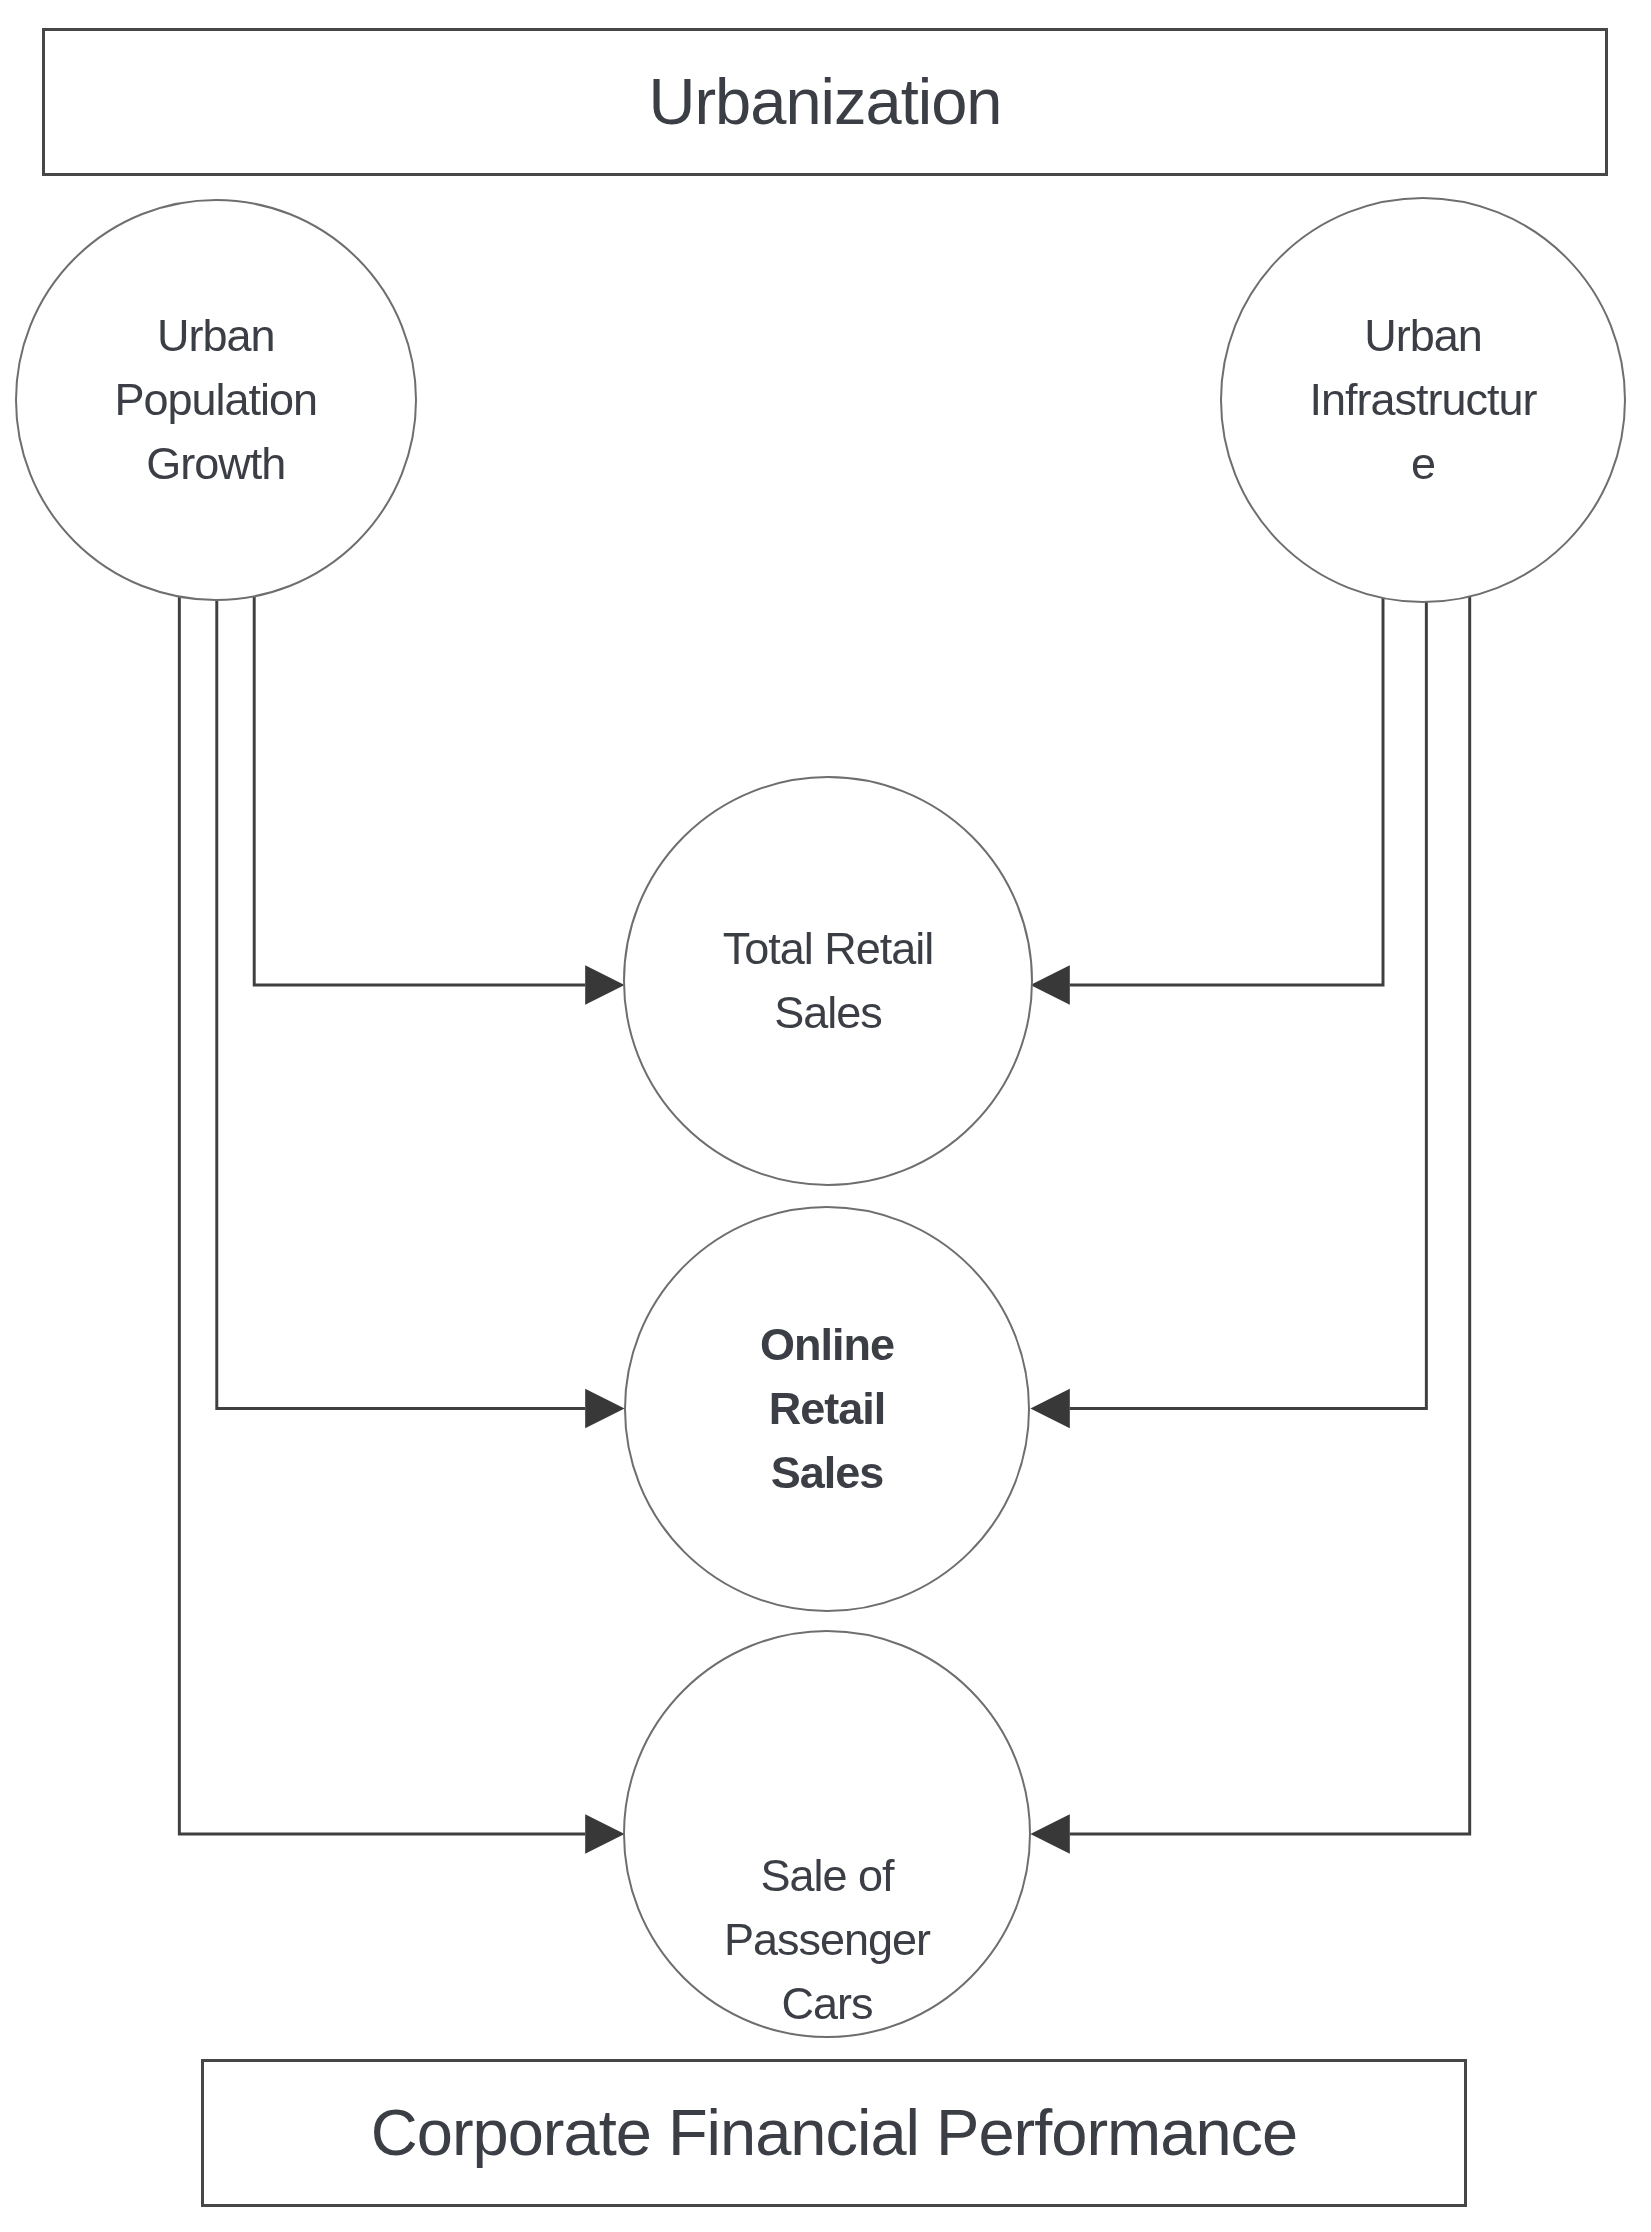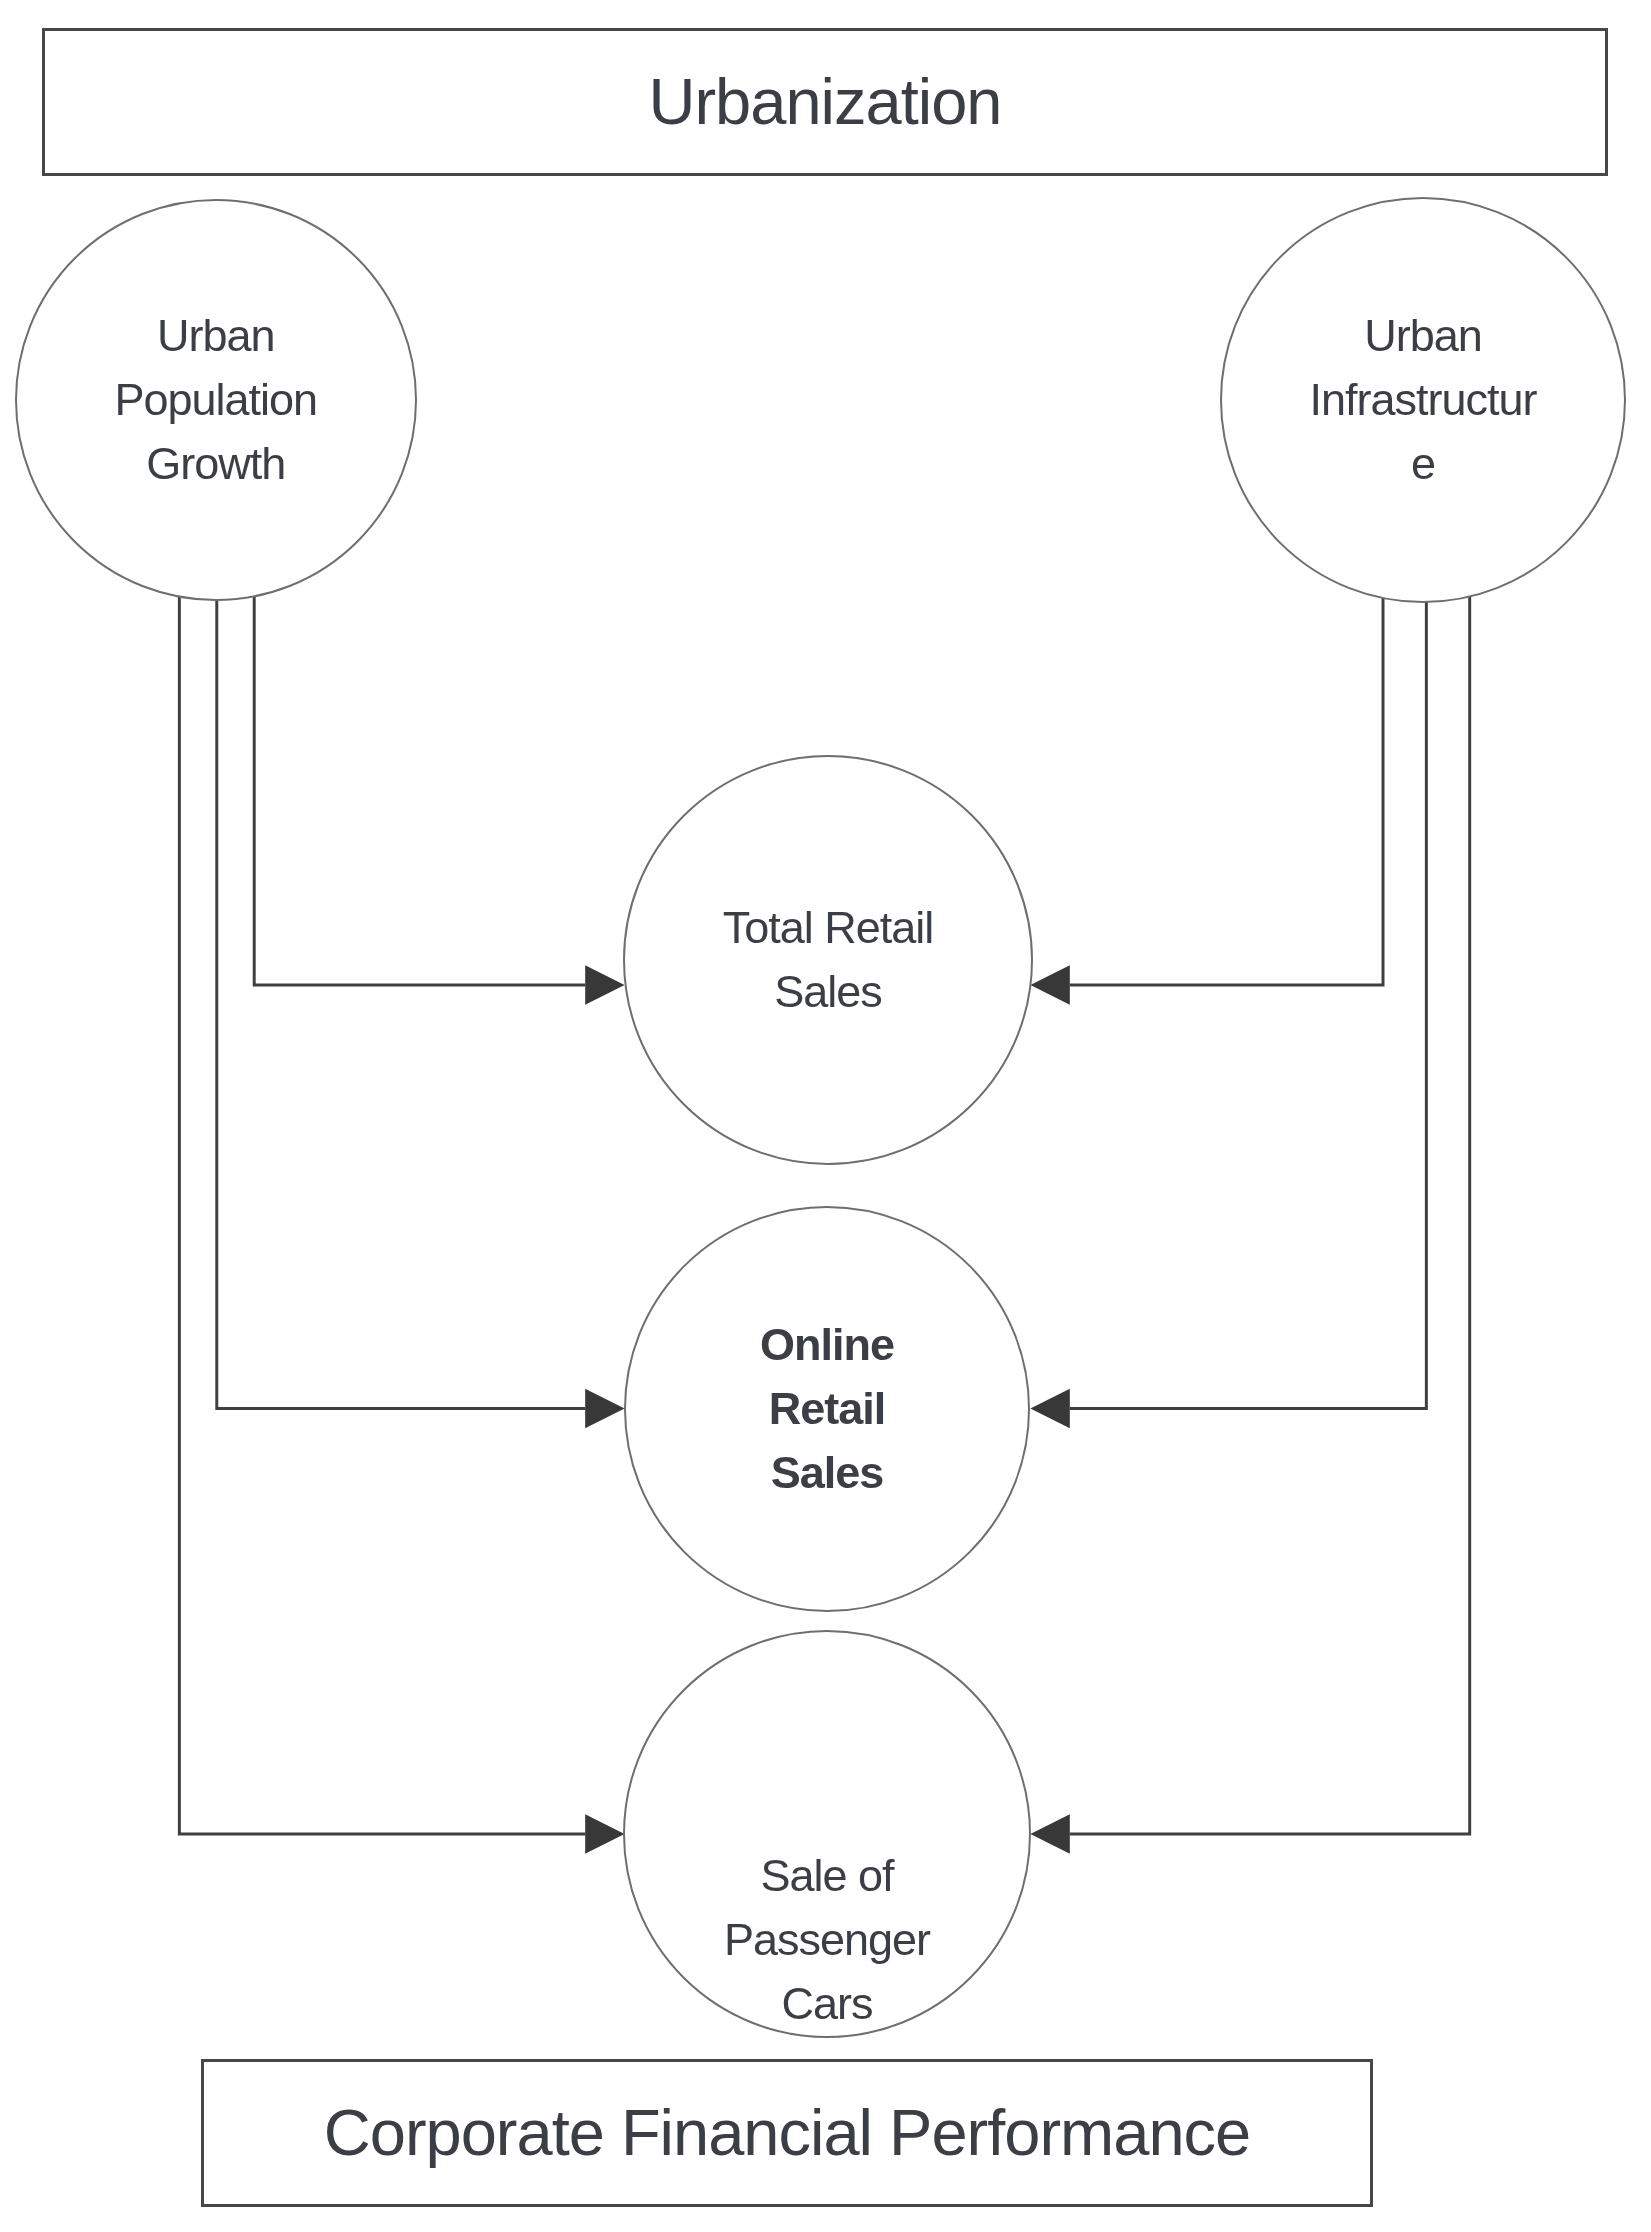--- a/index.html
+++ b/index.html
@@ -50,21 +50,21 @@
   }
   .top-box {
     left: 42px;
     top: 27.6px;
     width: 1566px;
     height: 148px;
   }
   .bottom-box {
     left: 201px;
     top: 2059px;
-    width: 1172px;
+    width: 1266px;
     height: 148px;
   }
   .circle-node {
     position: absolute;
     border: 2px solid #6e6e6e;
     border-radius: 50%;
     background: #ffffff;
     display: flex;
     align-items: center;
     justify-content: center;
@@ -72,21 +72,21 @@
     box-sizing: border-box;
   }
   .circle-node .label {
     font-size: 45px;
     letter-spacing: -1px;
     line-height: 1.42;
     white-space: pre-line;
   }
   .circle-upg    { left: 14.8px;   top: 199px;  width: 402px; height: 402px; }
   .circle-ui     { left: 1220px; top: 197px;  width: 406px; height: 406px; }
-  .circle-total  { left: 623px;  top: 755px;  width: 410px; height: 410px; }
+  .circle-total  { left: 623px;  top: 776px;  width: 410px; height: 410px; }
   .circle-online { left: 624px;  top: 1206px; width: 406px; height: 406px; font-weight: bold; }
   .circle-cars   { left: 623px;  top: 1630px; width: 408px; height: 408px; align-items: flex-end; }
 </style>
 </head>
 <body>
 
 <div class="canvas">
 
   <svg class="edges-layer" viewBox="0 0 1677 2266" xmlns="http://www.w3.org/2000/svg">
 

